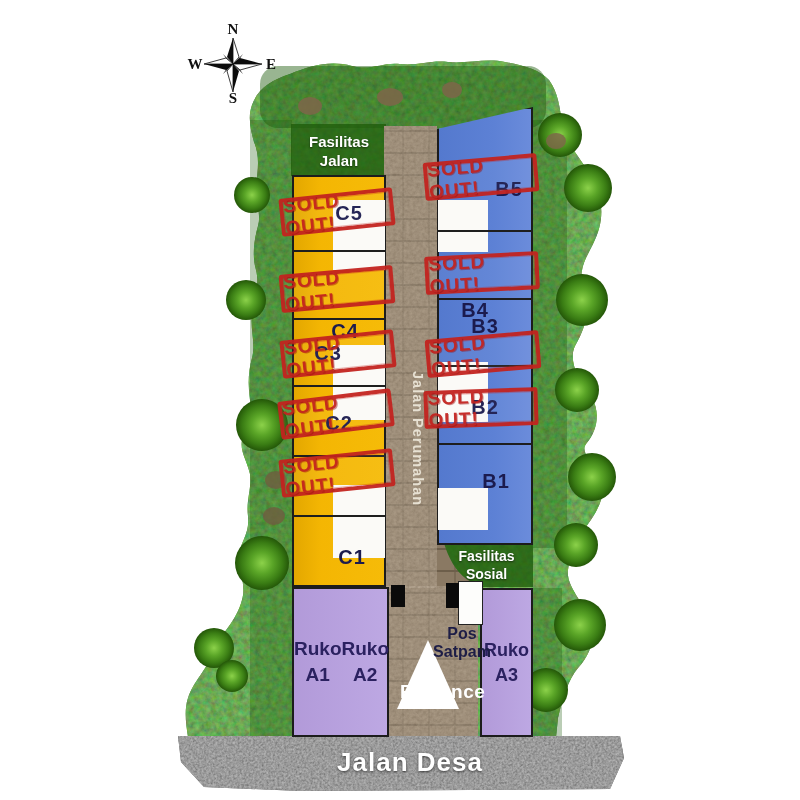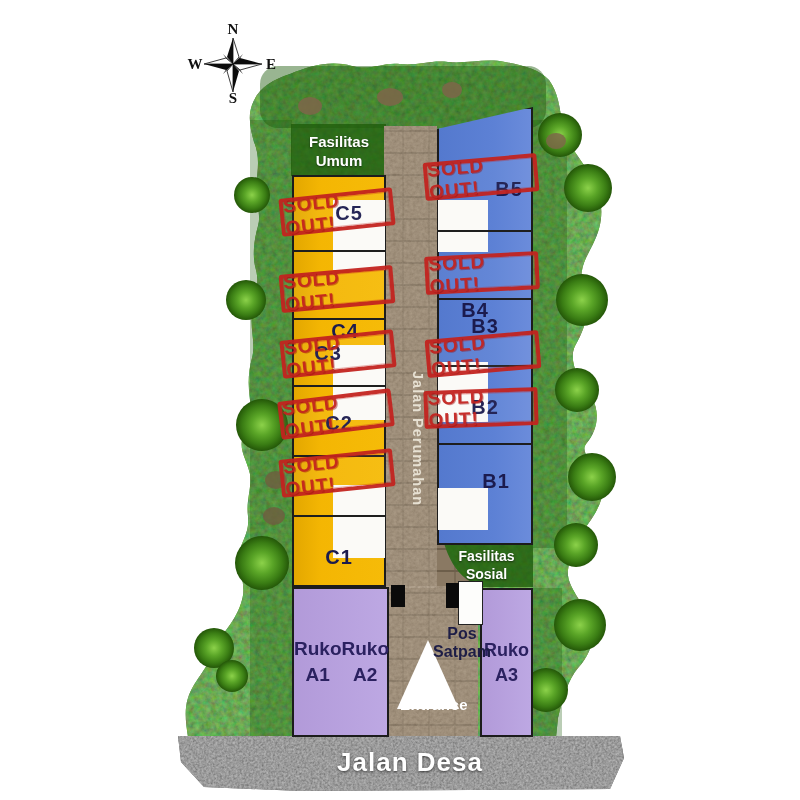--- a/index.html
+++ b/index.html
@@ -174,39 +174,39 @@
   <div class="unit" style="left:333px;top:485px;width:52px;height:73px;"></div>
   <div class="divider" style="left:292px;top:250px;width:94px;"></div>
   <div class="divider" style="left:292px;top:318px;width:94px;"></div>
   <div class="divider" style="left:292px;top:385px;width:94px;"></div>
   <div class="divider" style="left:292px;top:455px;width:94px;"></div>
   <div class="divider" style="left:292px;top:515px;width:94px;"></div>
   <div class="lot-label" style="left:292px;top:202px;width:114px;">C5</div>
   <div class="lot-label" style="left:292px;top:276px;width:106px;margin-top:44px;">C4</div>
   <div class="lot-label" style="left:292px;top:342px;width:72px;">C3</div>
   <div class="lot-label" style="left:292px;top:412px;width:94px;">C2</div>
-  <div class="lot-label" style="left:284px;top:546px;width:94px;padding-left:8px;">C1</div>
+  <div class="lot-label" style="left:297px;top:546px;width:94px;padding-left:8px;">C1</div>
 
   <div class="col col-b"></div>
   <div class="unit" style="left:438px;top:200px;width:50px;height:52px;"></div>
   <div class="unit" style="left:438px;top:362px;width:50px;height:60px;"></div>
   <div class="unit" style="left:438px;top:488px;width:50px;height:42px;"></div>
   <div class="divider" style="left:437px;top:230px;width:96px;"></div>
   <div class="divider" style="left:437px;top:298px;width:96px;"></div>
   <div class="divider" style="left:437px;top:365px;width:96px;"></div>
   <div class="divider" style="left:437px;top:443px;width:96px;"></div>
   <div class="lot-label" style="left:461px;top:178px;width:96px;">B5</div>
   <div class="lot-label" style="left:437px;top:258px;width:76px;margin-top:41px;">B4</div>
   <div class="lot-label" style="left:437px;top:315px;width:96px;">B3</div>
   <div class="lot-label" style="left:437px;top:396px;width:96px;">B2</div>
   <div class="lot-label" style="left:437px;top:470px;width:118px;">B1</div>
 
   <div class="green-label" style="left:292px;top:133px;width:94px;font-size:15px;">
     <div>Fasilitas</div>
-    <div>Umum</div>
+    <div>Jalan</div>
   </div>
   <div class="green-label" style="left:440px;top:548px;width:93px;font-size:14px;">
     <div>Fasilitas</div>
     <div>Sosial</div>
   </div>
 
   <div class="road-vtext">Jalan Perumahan</div>
   <div class="jalan-desa">Jalan Desa</div>
 
   <div class="ruko r12">
@@ -227,21 +227,21 @@
   </div>
 
   <div class="posbox"></div>
   <div class="pillar" style="left:391px;top:585px;width:14px;height:22px;"></div>
   <div class="pillar" style="left:446px;top:583px;width:13px;height:25px;"></div>
   <div class="tri"></div>
   <div class="small-label" style="left:431px;top:625px;width:62px;font-size:16px;color:#1d1d46;">
     <div>Pos</div>
     <div>Satpam</div>
   </div>
-  <div class="small-label" style="left:400px;top:697px;width:64px;font-size:15px;color:#fff;letter-spacing:.5px;">Entrance</div>
+  <div class="small-label" style="left:400px;top:682px;width:64px;font-size:19px;color:#fff;letter-spacing:.5px;">Entrance</div>
 
   <div class="stamp" style="left:280px;top:193px;transform:rotate(-6deg);">SOLD OUT!</div>
   <div class="stamp" style="left:280px;top:270px;transform:rotate(-5deg);">SOLD OUT!</div>
   <div class="stamp" style="left:281px;top:335px;transform:rotate(-6deg);">SOLD OUT!</div>
   <div class="stamp" style="left:279px;top:395px;transform:rotate(-7deg);">SOLD OUT!</div>
   <div class="stamp" style="left:280px;top:454px;transform:rotate(-6deg);">SOLD OUT!</div>
   <div class="stamp" style="left:424px;top:158px;transform:rotate(-5deg);">SOLD OUT!</div>
   <div class="stamp" style="left:425px;top:254px;transform:rotate(-3deg);">SOLD OUT!</div>
   <div class="stamp" style="left:426px;top:335px;transform:rotate(-5deg);">SOLD OUT!</div>
   <div class="stamp" style="left:424px;top:389px;transform:rotate(-2deg);">SOLD OUT!</div>

